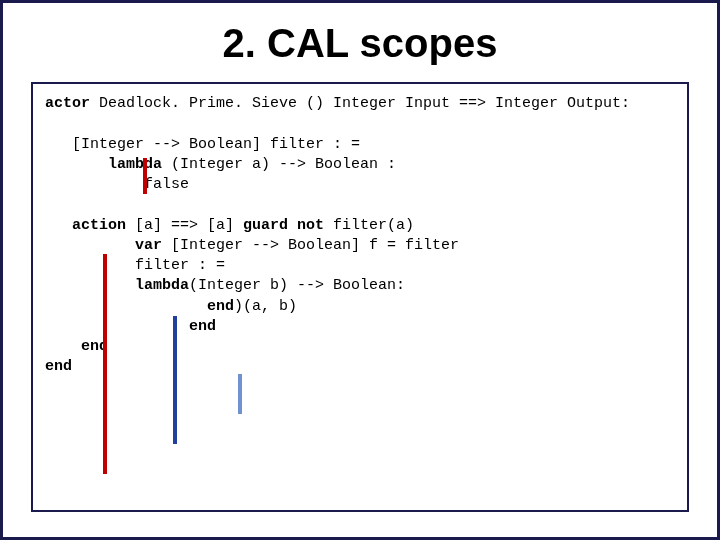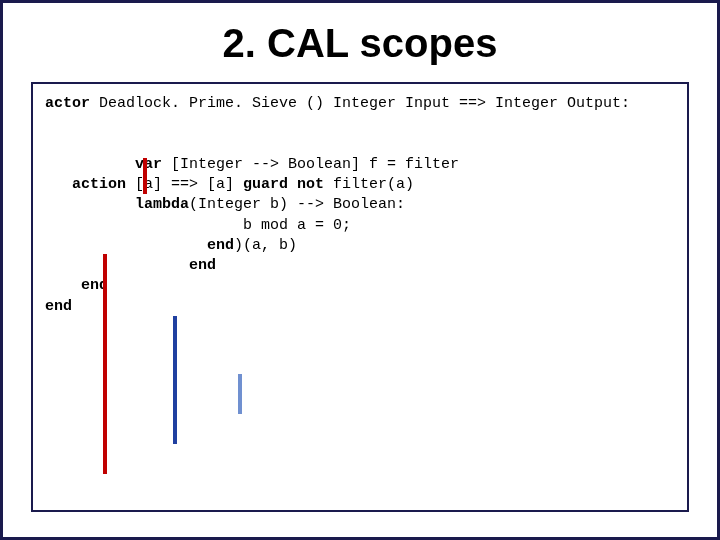--- a/index.html
+++ b/index.html
@@ -43,25 +43,28 @@
 </style>
 </head>
 <body>
 
 <div class="title">2. CAL scopes</div>
 
 <div class="code-box">
 
   <div class="ln"><span class="kw">actor</span><span> Deadlock. Prime. Sieve () Integer Input ==&gt; Integer Output:</span></div>
   <div class="ln">&nbsp;</div>
+  <div class="ln">   [Integer --&gt; Boolean] filter : =</div>
+  <div class="ln"><span>       </span><span class="kw">lambda</span><span> (Integer a) --&gt; Boolean :</span></div>
+  <div class="ln">           false</div>
   <div class="ln">&nbsp;</div>
+  <div class="ln"><span>   </span><span class="kw">action</span><span> [a] ==&gt; [a] </span><span class="kw">guard not</span><span> filter(a)</span></div>
   <div class="ln"><span>          </span><span class="kw">var</span><span> [Integer --&gt; Boolean] f = filter</span></div>
-  <div class="ln"><span>   </span><span class="kw">action</span><span> [a] ==&gt; [a] </span><span class="kw">guard not</span><span> filter(a)</span></div>
+  <div class="ln">          filter : =</div>
   <div class="ln"><span>          </span><span class="kw">lambda</span><span>(Integer b) --&gt; Boolean:</span></div>
-  <div class="ln">                      b mod a = 0;</div>
   <div class="ln"><span>                  </span><span class="kw">end</span><span>)(a, b)</span></div>
   <div class="ln"><span>                </span><span class="kw">end</span></div>
   <div class="ln"><span>    </span><span class="kw">end</span></div>
   <div class="ln"><span></span><span class="kw">end</span></div>
 
   <div class="bar bar-red" style="left:110px; top:74px; height:36px;"></div>
   <div class="bar bar-red" style="left:70px;  top:170px; height:220px;"></div>
   <div class="bar bar-blue" style="left:140px; top:232px; height:128px;"></div>
   <div class="bar bar-lblue" style="left:205px; top:290px; height:40px;"></div>
 

